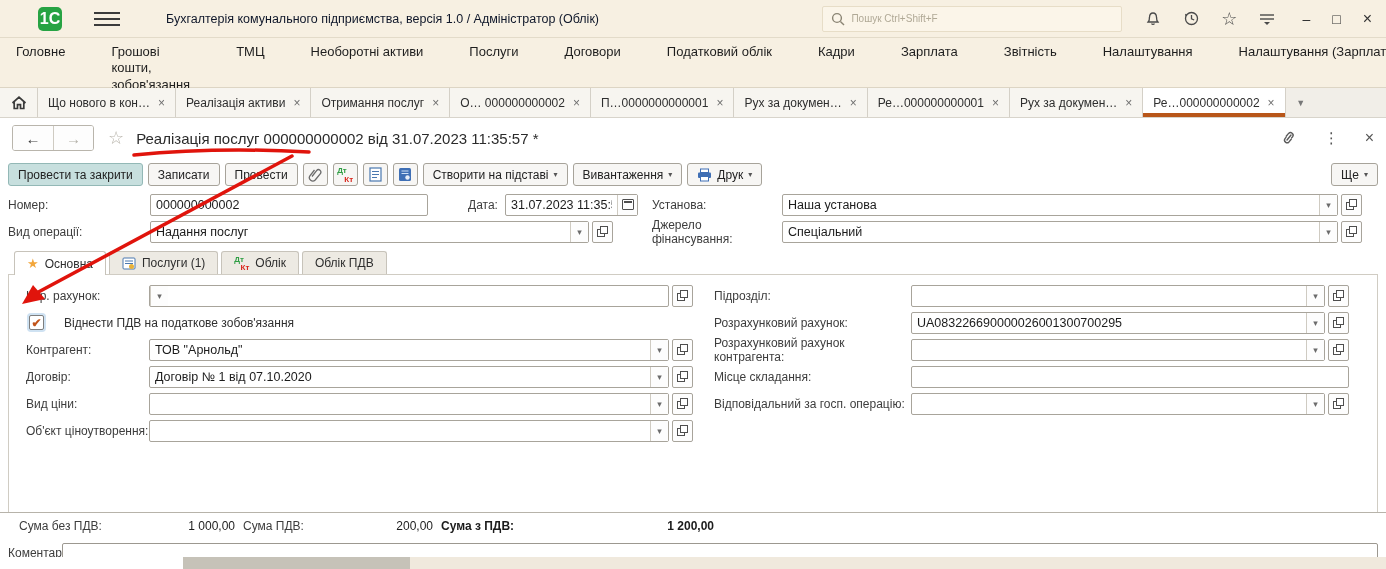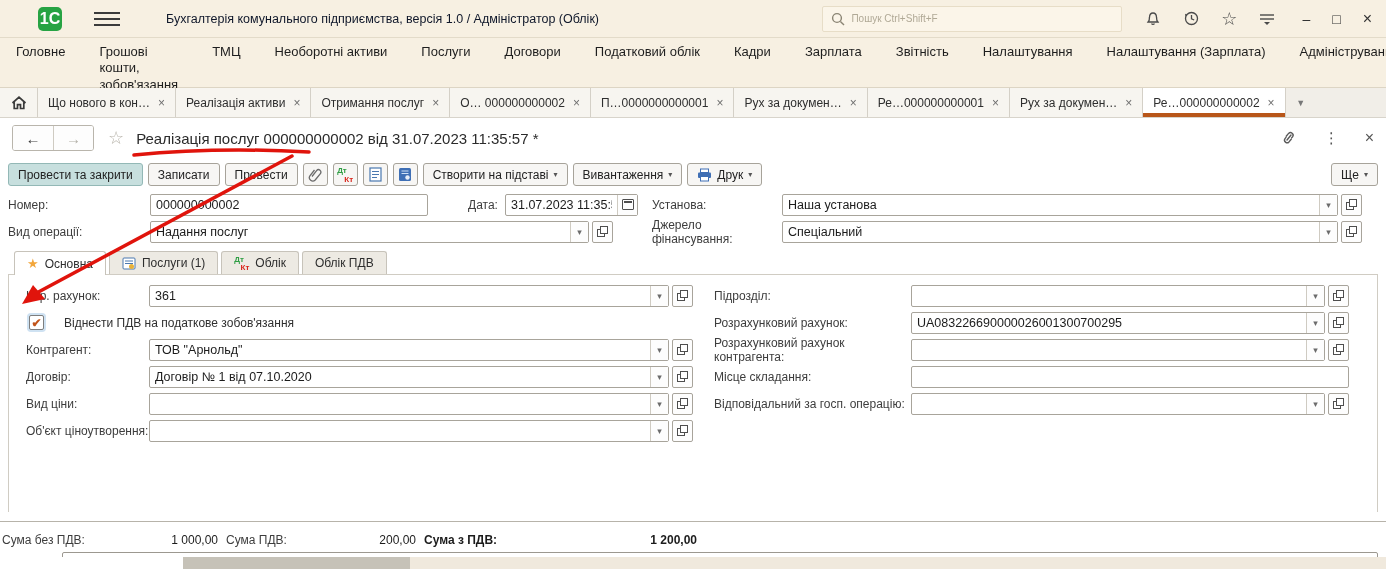--- a/index.html
+++ b/index.html
@@ -14,21 +14,21 @@
   .app-title{margin-left:46px;font-size:12.5px;color:#0f172a;white-space:nowrap}
   .search{margin-left:auto;width:300px;height:26px;background:#fbf5e9;border:1px solid #e7ddc7;border-radius:2px;display:flex;align-items:center;padding:0 8px;gap:6px}
   .search input{border:none;background:transparent;outline:none;font-size:10px;color:#555;width:100%;font-family:"Liberation Sans",sans-serif}
   .search input::placeholder{color:#b0a996}
   .tb-icons{display:flex;align-items:center;gap:20px;margin-left:22px;color:#4a4a4a}
   .tb-icons .ic{width:18px;height:18px;display:flex;align-items:center;justify-content:center;cursor:pointer}
   .win-ctl{display:flex;align-items:center;gap:22px;margin-left:26px;color:#333;font-size:14px}
   .win-ctl span{cursor:pointer}
 
   
-  .menubar{height:50px;background:#f7f0e2;display:flex;gap:34px;padding:6px 0 0 16px;border-bottom:1px solid #ddd5c4}
+  .menubar{height:50px;background:#f7f0e2;display:flex;gap:46px;padding:6px 0 0 16px;border-bottom:1px solid #ddd5c4}
   .menubar .mi{font-size:13px;color:#1e1e1e;cursor:pointer;line-height:1.25;white-space:nowrap}
   .menubar .mi.wrap{white-space:normal;max-width:118px}
 
   
   .tabbar{height:30px;background:#f1eee8;display:flex;align-items:stretch;border-bottom:1px solid #d8d4cb}
   .hometab{width:38px;display:flex;align-items:center;justify-content:center;background:#f7f5f0;border-right:1px solid #d4d0c7;cursor:pointer}
   .tab{display:flex;align-items:center;gap:8px;padding:0 10px;border-right:1px solid #d4d0c7;background:#f7f5f0;font-size:12px;color:#2e2e2e;cursor:pointer;white-space:nowrap;position:relative}
   .tab .x{color:#6f6f6f;font-size:12px;cursor:pointer}
   .tab.active{background:#fff}
   .tab.active::after{content:"";position:absolute;left:0;right:0;bottom:0;height:4px;background:#b8561a}
@@ -82,21 +82,21 @@
   .pcol-l .plab{width:123px;margin-left:17px;color:#3d3d3d}
   .pcol-r .plab{width:197px;margin-left:5px;color:#3d3d3d}
   .fwrap{display:flex;flex:1;align-items:center}
   .pcol-l .fwrap{margin-right:16px}
   .pcol-r .fwrap{margin-right:28px}
   .fwrap .fbox{flex:1}
   .cbrow{display:flex;align-items:center;height:27px}
   .cb{width:15px;height:15px;margin-left:20px;border:1px solid #7e7e7e;border-radius:2px;background:#fff;box-shadow:0 0 0 2px #cfe2f2;display:flex;align-items:center;justify-content:center;cursor:pointer;color:#c2541a;font-size:12px;font-weight:bold}
   .cblab{margin-left:20px;color:#2f2f2f}
 
-  .totals{border-top:1px solid #b7b3aa;height:26px;display:flex;align-items:flex-end;padding:0 2px;margin-top:9px}
+  .totals{border-top:1px solid #b7b3aa;height:26px;display:flex;align-items:center;padding:0 19px;margin-top:0}
   .t-lab{color:#3d3d3d}
   .t-val{text-align:right;color:#1c1c1c}
   .t1l{width:104px}.t1v{width:112px}.t2l{width:74px;margin-left:8px}.t2v{width:116px}
   .t3l{margin-left:8px;font-weight:bold;color:#1c1c1c}.t3v{width:200px;font-weight:bold}
   .comment{display:flex;align-items:center;height:30px;padding:0 8px}
   .comment .clab{width:54px;color:#3d3d3d}
   .comment input{flex:1;height:20px;border:1px solid #9c9890;border-radius:2px;outline:none;padding:0 5px;font-size:12.5px;font-family:"Liberation Sans",sans-serif}
 
   
   .strip{height:12px;background:#f0e9dd;position:relative}
@@ -373,21 +373,20 @@
   </div>
 
   <div class="panel">
     <div class="pcols">
 
       <div class="pcol-l">
         <div class="prow">
           <span class="plab">Кор. рахунок:</span>
           <div class="fwrap">
             <div class="fbox">
-              <input value="361" style="">
               <span class="ddbtn">
                   <span>▾</span>
                 </span>
             </div>
             <span class="openbtn">
                 <span class="ico-open"></span>
               </span>
           </div>
         </div>
         <div class="cbrow">

